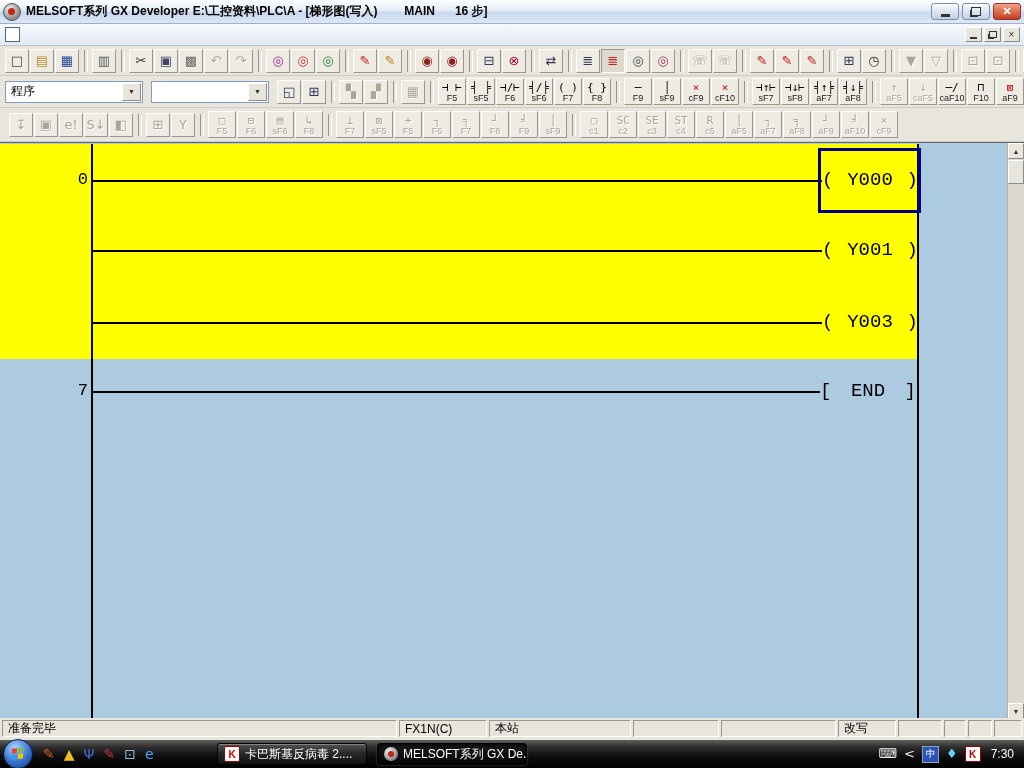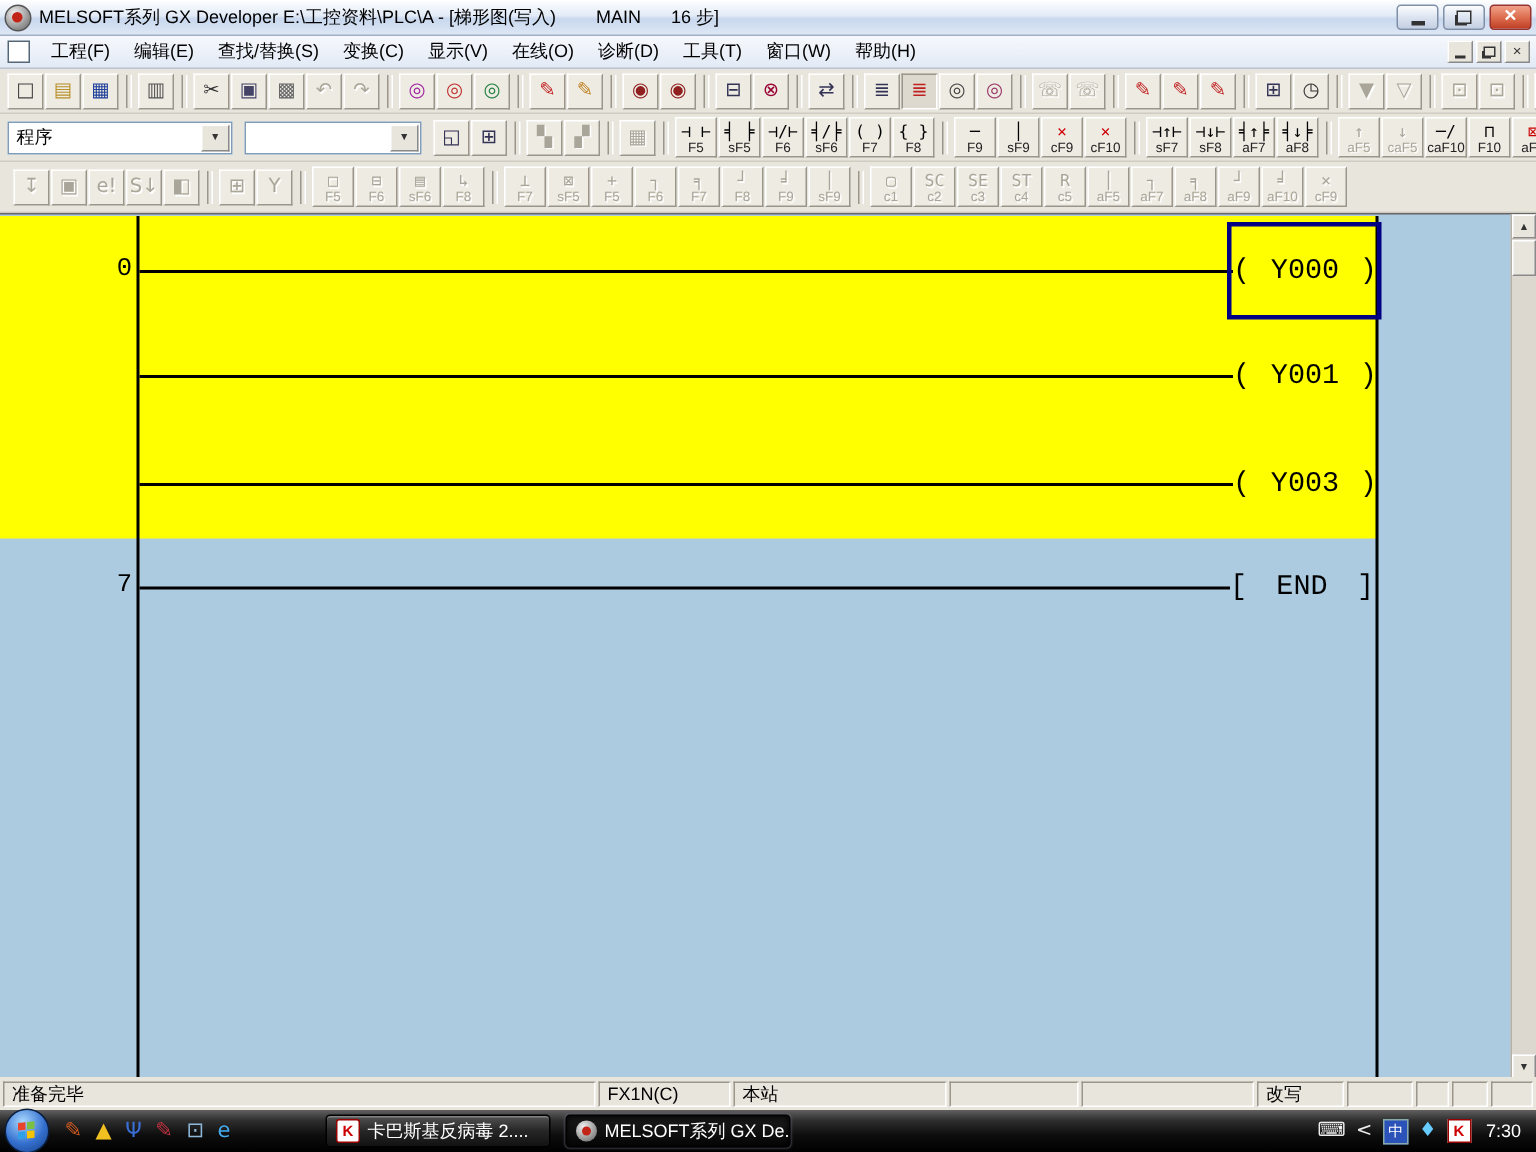--- a/index.html
+++ b/index.html
@@ -6,21 +6,21 @@
   body{width:1024px;height:768px;position:relative;overflow:hidden;background:#e8e5dd;
        font-family:"Liberation Sans",sans-serif;font-size:12px;color:#000}
   
   .titlebar{position:absolute;left:0;top:0;width:1024px;height:24px;box-sizing:border-box;
     background:linear-gradient(#feffff,#e3ebf7 45%,#c9d8ee 55%,#dde7f5);
     border-bottom:1px solid #9fb0c8;display:flex;align-items:center;padding:0 3px}
   .app-icon{width:16px;height:16px;flex:none;border-radius:50%;
     background:radial-gradient(circle at 35% 30%,#eee,#9a9a9a 60%,#666);border:1px solid #555;
     position:relative;margin-right:5px}
   .app-icon::after{content:"";position:absolute;left:4px;top:4px;width:7px;height:7px;border-radius:50%;background:#c22418}
-  .title-text{font-weight:normal;font-size:12px;white-space:pre;overflow:hidden;flex:1}
+  .title-text{font-weight:bold;font-size:12px;white-space:pre;overflow:hidden;flex:1}
   .win-btns{display:flex;gap:3px;flex:none}
   .wbtn{width:28px;height:17px;border-radius:3px;border:1px solid #7f8fa8;box-sizing:border-box;
     background:linear-gradient(#fcfdfe,#dce4f0 50%,#c3cfe2);display:flex;align-items:center;justify-content:center}
   .wbtn.close{background:linear-gradient(#f0a18a,#dd6f4f 50%,#bf3f24);border-color:#933}
   .g-min{width:9px;height:3px;background:#333;margin-top:7px}
   .g-rest{width:8px;height:7px;border:1px solid #333;box-shadow:-2px 2px 0 -1px #333}
   .g-x{color:#fff;font-size:11px;font-weight:bold;line-height:11px}
   
   .menubar{position:absolute;left:0;top:24px;width:1024px;height:22px;box-sizing:border-box;
     background:linear-gradient(#f6f8fc,#e2eaf6);border-bottom:1px solid #b9c4d6;
@@ -42,21 +42,21 @@
   .tbtn{min-width:24px;height:24px;box-sizing:border-box;border:1px solid;border-color:#fff #9a968c #9a968c #fff;
     background:#eeebe3;display:flex;flex-direction:column;align-items:center;justify-content:center;
     margin-right:1px;flex:none;cursor:default}
   .tbtn .sym{font-family:"DejaVu Sans",sans-serif;font-size:13px;line-height:14px;white-space:nowrap}
   .tbtn .key{font-size:9px;line-height:9px;color:#222;font-family:"Liberation Sans",sans-serif}
   .tbtn.tall{min-width:28px;height:27px}
   .tbtn.tall .sym{font-size:11px;line-height:13px;font-family:"DejaVu Sans Mono",monospace}
   .tbtn.dis .sym,.tbtn.dis .key{color:#a9a599;text-shadow:1px 1px 0 #fff}
   .tbtn.prs{border-color:#9a968c #fff #fff #9a968c;background:#ddd9cf}
   .tsep{width:2px;height:22px;border-left:1px solid #9a968c;border-right:1px solid #fff;margin:0 4px;flex:none}
-  .combo{height:22px;width:150px;box-sizing:border-box;border:1px solid #7f9db9;background:#fff;
+  .combo{height:22px;width:138px;box-sizing:border-box;border:1px solid #7f9db9;background:#fff;
     display:flex;align-items:center;position:relative;padding-left:5px;margin-right:8px;flex:none}
   .combo .cval{font-size:12px}
   .combo .arrow{position:absolute;right:1px;top:1px;bottom:1px;width:17px;background:#e8e5dd;
     border:1px solid;border-color:#fff #8a8a8a #8a8a8a #fff;display:flex;align-items:center;justify-content:center;
     font-size:7px;color:#333}
   
   .editor{position:absolute;left:0;top:142px;width:1024px;height:576px;background:#adcbe0;border-top:1px solid #666;box-sizing:border-box}
   .yellow{position:absolute;left:0;top:1px;width:918px;height:215px;background:#ffff00}
   .bus{position:absolute;background:#000}
   .rung{position:absolute;height:2px;background:#000}
@@ -66,21 +66,21 @@
     font-size:17px;line-height:20px;color:#000}
   .selrect{position:absolute;left:818px;top:5px;width:103px;height:65px;border:3px solid #000082;box-sizing:border-box}
   .vscroll{position:absolute;right:0;top:0;width:16px;height:576px;background:#dcd8cf;border-left:1px solid #b5b1a7}
   .sbtn{position:absolute;left:0;width:16px;height:16px;box-sizing:border-box;background:#e8e5dd;
     border:1px solid;border-color:#fff #8a8a8a #8a8a8a #fff;display:flex;align-items:center;justify-content:center;
     font-size:7px;color:#333}
   .sthumb{position:absolute;left:0;top:17px;width:16px;height:24px;box-sizing:border-box;background:#e8e5dd;
     border:1px solid;border-color:#fff #8a8a8a #8a8a8a #fff}
   
   .statusbar{position:absolute;left:0;top:718px;width:1024px;height:22px;box-sizing:border-box;
-    background:#e8e5dd;display:flex;align-items:center;padding:2px;gap:2px}
+    background:#e8e5dd;display:flex;padding:2px;gap:2px}
   .scell{height:17px;box-sizing:border-box;border:1px solid;border-color:#9a968c #fff #fff #9a968c;
     padding:0 5px;display:flex;align-items:center;font-size:12px;white-space:nowrap;overflow:hidden}
   
   .taskbar{position:absolute;left:0;top:740px;width:1024px;height:28px;
     background:linear-gradient(#606060,#2e2e2e 25%,#0d0d0d 60%,#000);display:flex;align-items:center}
   .start-orb{width:28px;height:28px;flex:none;border-radius:50%;margin:0 10px 0 3px;
     background:radial-gradient(circle at 40% 28%,#a8d8ff,#3570cf 55%,#143d85);border:1px solid #0a1e40;
     display:flex;align-items:center;justify-content:center;cursor:pointer}
   .flag{width:12px;height:12px;display:grid;grid-template-columns:5px 5px;grid-template-rows:5px 5px;gap:1px;transform:skewY(-6deg)}
   .flag span{display:block}
@@ -119,32 +119,20 @@
         <span class="g-rest"></span>
       </span>
     <span class="wbtn close">
         <span class="g-x">✕</span>
       </span>
   </span>
 </div>
 
 <div class="menubar">
   <span class="mdi-doc"></span>
-  <span id="menu-items" style="display:flex">
-      <span class="menu-item">工程(F)</span>
-      <span class="menu-item">编辑(E)</span>
-      <span class="menu-item">查找/替换(S)</span>
-      <span class="menu-item">变换(C)</span>
-      <span class="menu-item">显示(V)</span>
-      <span class="menu-item">在线(O)</span>
-      <span class="menu-item">诊断(D)</span>
-      <span class="menu-item">工具(T)</span>
-      <span class="menu-item">窗口(W)</span>
-      <span class="menu-item">帮助(H)</span>
-    </span>
   <span class="mdi-ctrls">
     <span class="mdi-btn">
         <span class="g-min2"></span>
       </span>
     <span class="mdi-btn">
         <span class="g-rest2"></span>
       </span>
     <span class="mdi-btn">
         <span class="g-x2">×</span>
       </span>

